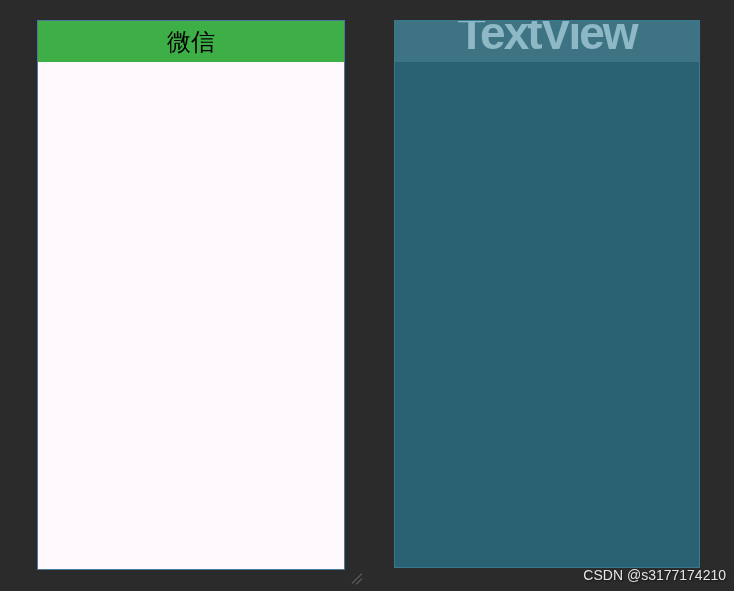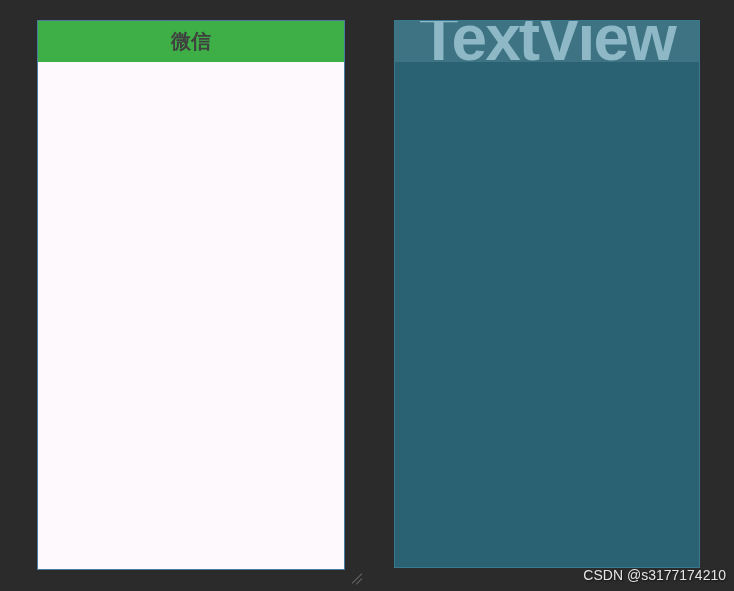--- a/index.html
+++ b/index.html
@@ -26,24 +26,23 @@
     }
     .header-green {
       width: 100%;
       height: 41px;
       background: #3eaf46;
       display: flex;
       align-items: center;
       justify-content: center;
     }
     .header-green-text {
-      color: #404040;
-      font-size: 20px;
+      color: #000000;
+      font-size: 24px;
       font-family: "Microsoft YaHei", sans-serif;
-      font-weight: bold;
     }
     .device-right {
       position: absolute;
       left: 394px;
       top: 20px;
       width: 306px;
       height: 548px;
       background: #2a6173;
       border: 1px solid #3a7890;
     }
@@ -52,21 +51,21 @@
       height: 41px;
       background: #3d7383;
       display: flex;
       align-items: flex-start;
       justify-content: center;
       overflow: hidden;
       position: relative;
     }
     .blueprint-text {
       color: #8eb8c5;
-      font-size: 64px;
+      font-size: 46px;
       font-weight: bold;
       line-height: 0.55;
       letter-spacing: -2px;
       white-space: nowrap;
     }
     .watermark {
       position: absolute;
       right: 8px;
       bottom: 8px;
       color: #e5e5e5;

